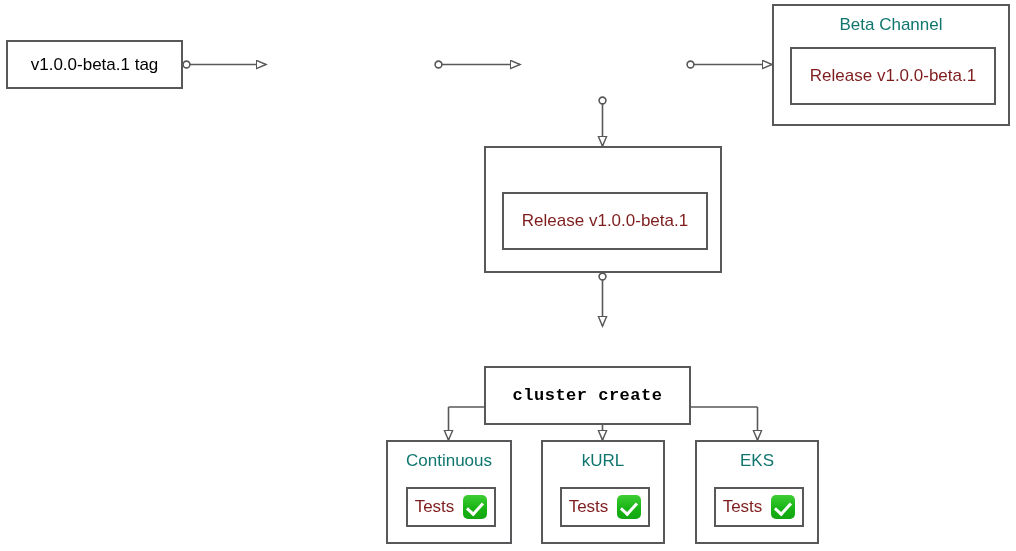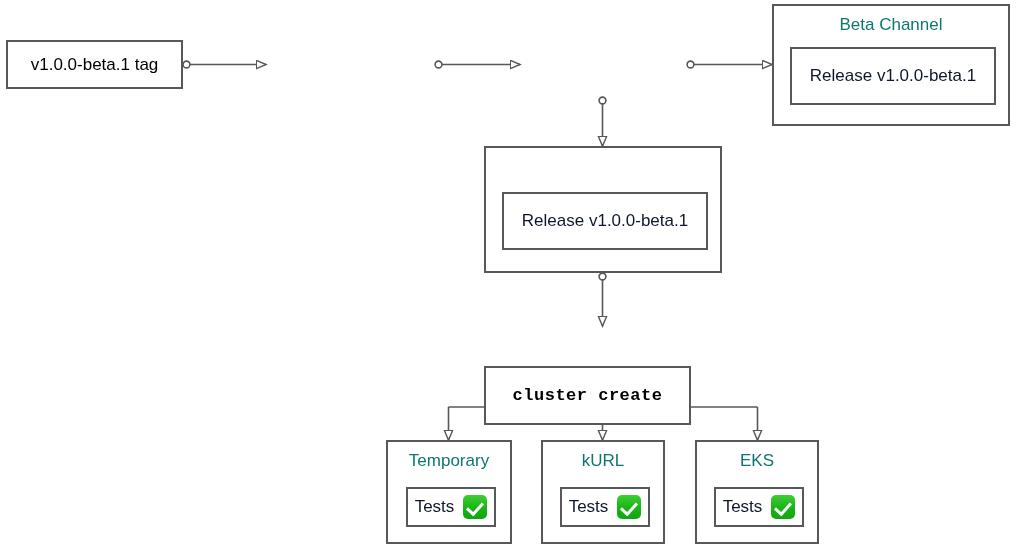--- a/index.html
+++ b/index.html
@@ -62,21 +62,21 @@
     line-height: 1.2;
   }
   .inner-box {
     position: absolute;
     box-sizing: border-box;
     border: 2px solid #58585a;
     background: #ffffff;
     display: flex;
     align-items: center;
     justify-content: center;
-    color: #0f172a;
+    color: #7f1d1d;
     font-size: 17px;
     white-space: nowrap;
   }
   .test-box {
     gap: 9px;
   }
   .check-badge {
     display: inline-block;
     width: 24px;
     height: 24px;
@@ -161,21 +161,21 @@
     <div class="inner-box" style="left:16px; top:44px; width:206px; height:58px;">
       <span>Release v1.0.0-beta.1</span>
     </div>
   </div>
 
   <div class="node mono" style="left:484px; top:326px; width:207px; height:59px;margin-top:40px;">
     <span>cluster create</span>
   </div>
 
   <div class="group" style="left:386px; top:440px; width:126px; height:104px;">
-    <div class="group-title" style="top:9px;">Temporary</div>
+    <div class="group-title" style="top:9px;">Continuous</div>
     <div class="inner-box test-box" style="left:18px; top:45px; width:90px; height:40px;">
       <span>Tests</span>
       <span class="check-badge"></span>
     </div>
   </div>
 
   <div class="group" style="left:541px; top:440px; width:124px; height:104px;">
     <div class="group-title" style="top:9px;">kURL</div>
     <div class="inner-box test-box" style="left:17px; top:45px; width:90px; height:40px;">
       <span>Tests</span>

